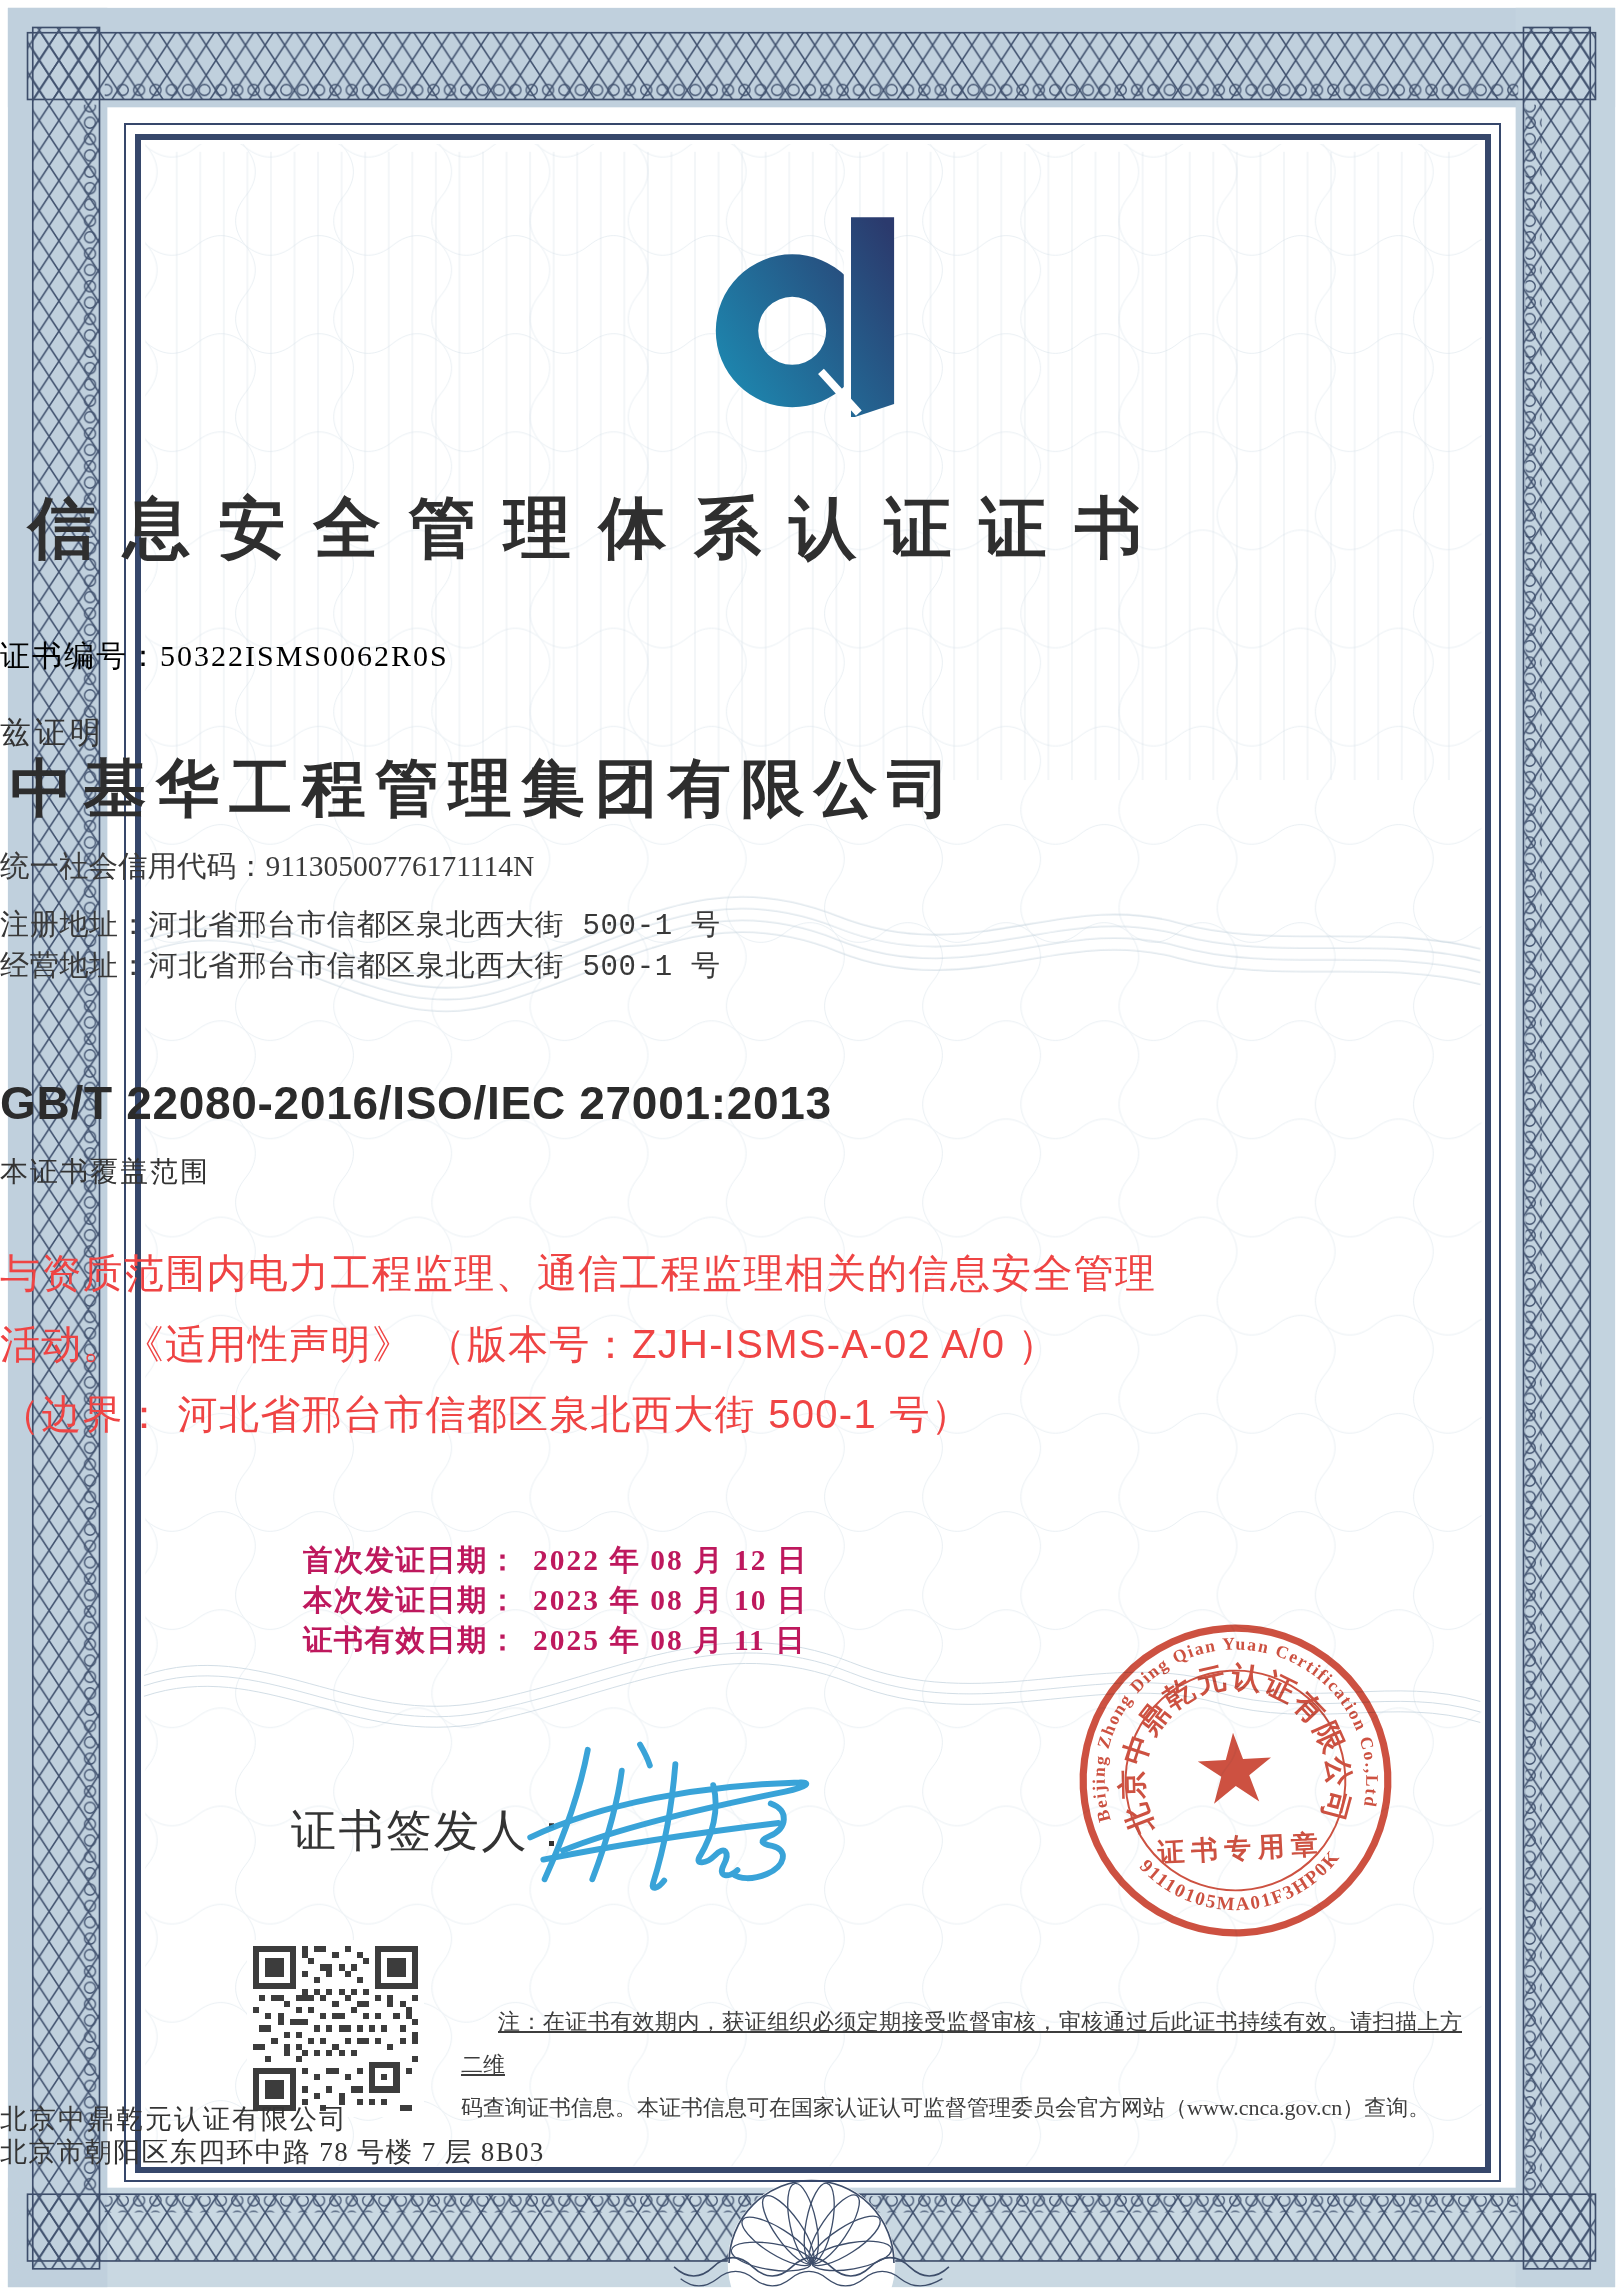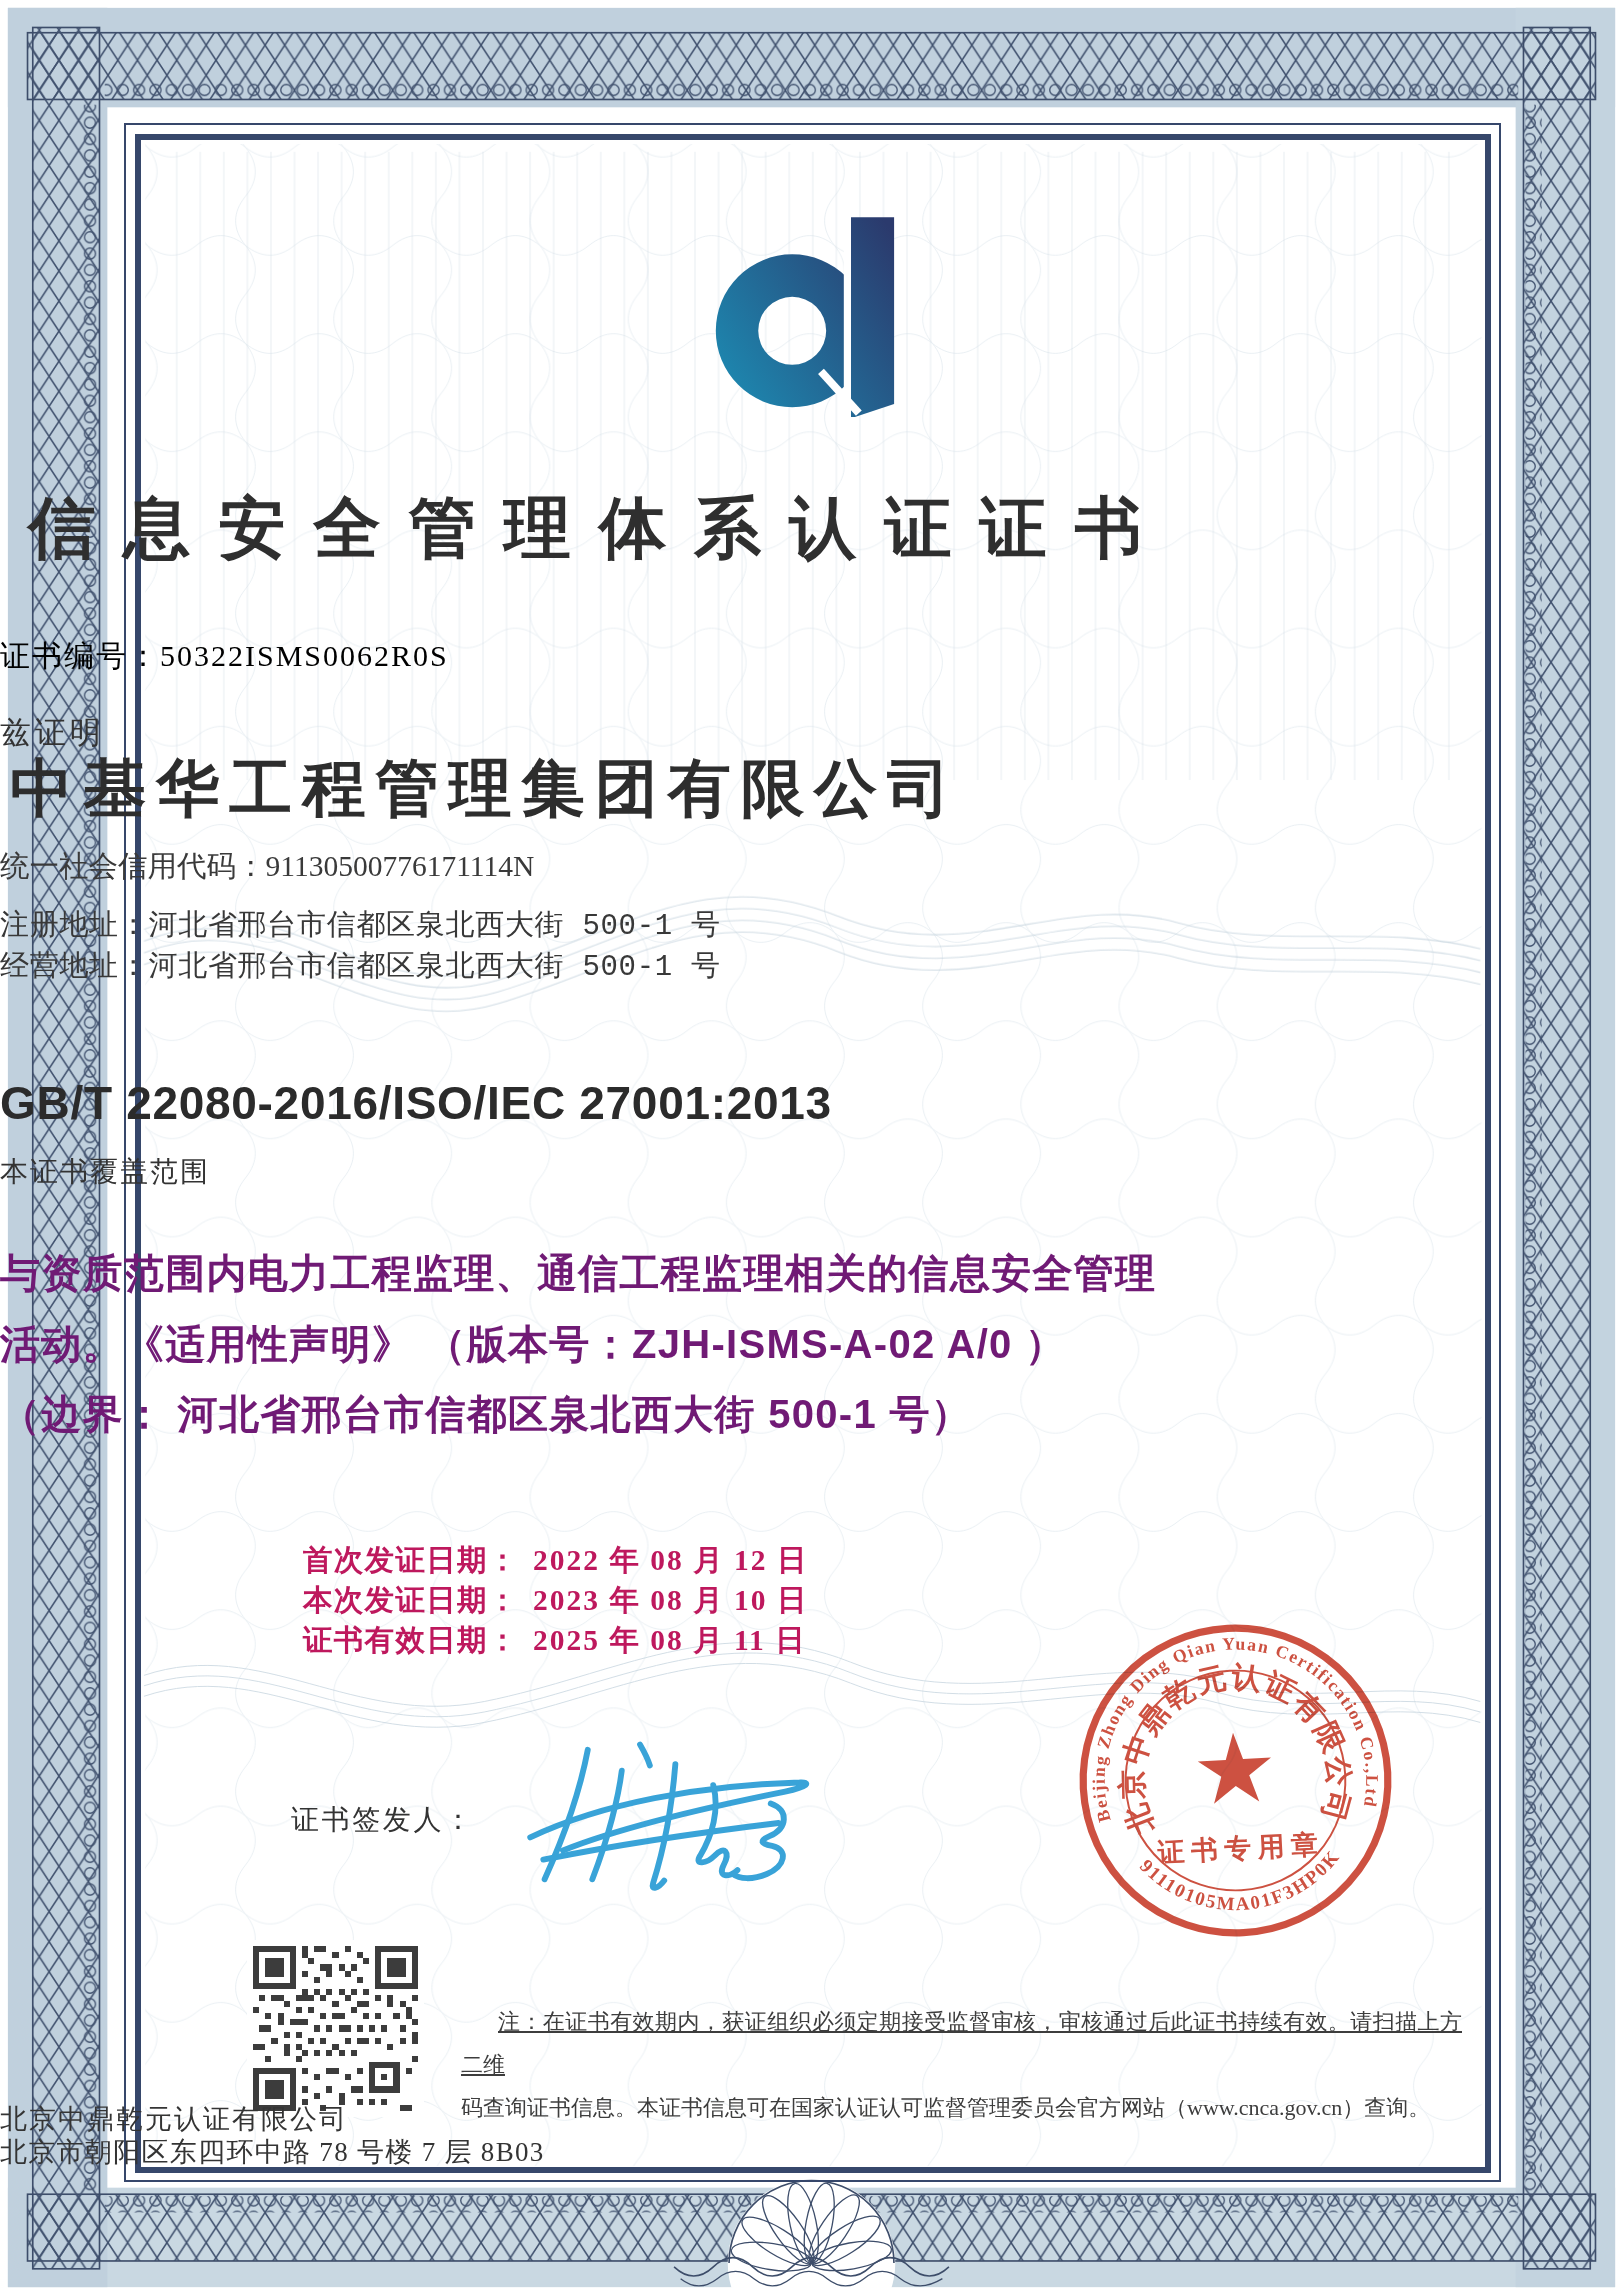--- a/index.html
+++ b/index.html
@@ -16,28 +16,28 @@
   .certno{top:636px;font-family:"Liberation Serif","DejaVu Serif",serif;font-size:30px;letter-spacing:2px;color:#000000;}
   .attest{top:712px;font-family:"Liberation Serif","DejaVu Serif",serif;font-size:31px;letter-spacing:3.9px;color:#333;}
   .company{top:746px;font-size:63px;font-weight:700;letter-spacing:0.16em;padding-left:0.16em;color:#2d2d2d;}
   .credit{top:847px;font-family:"Liberation Serif","DejaVu Serif",serif;font-size:29.5px;color:#3a3a3a;}
   .addr1{top:905px;}
   .addr2{top:946px;}
   .addr{font-family:Liberation Mono, monospace;font-size:29px;color:#383838;letter-spacing:0.7px;}
   .conform{top:998px;font-size:32px;font-weight:600;letter-spacing:2.6px;color:#2f2f2f;}
   .standard{top:1076px;font-size:46px;font-weight:700;letter-spacing:0.7px;color:#2b2b2b;}
   .scope-label{top:1153px;font-size:28px;font-weight:500;letter-spacing:2px;color:#333;}
-  .scope{font-size:40px;font-weight:700;letter-spacing:1.3px;color:#701a75;}
+  .scope{font-size:40px;font-weight:400;letter-spacing:1.3px;color:#ef4444;}
   .scope1{top:1246px;}
   .scope2{top:1317px;}
   .scope3{top:1387px;}
   .date-row{position:absolute;left:303px;font-family:"Liberation Serif","DejaVu Serif",serif;font-size:29.5px;color:#be185d;white-space:nowrap;font-weight:bold;}
   .date-row .dlabel{display:inline-block;width:230px;letter-spacing:1.3px;}
   .date-row .dvalue{letter-spacing:2px;}
-  .signer{position:absolute;left:291px;top:1801px;font-family:"Liberation Serif","DejaVu Serif",serif;font-size:28px;color:#333;letter-spacing:2.6px;}
+  .signer{position:absolute;left:291px;top:1801px;font-family:"Liberation Serif","DejaVu Serif",serif;font-size:45px;color:#333;letter-spacing:2.6px;}
   .note{position:absolute;left:461px;top:2000px;width:1001px;font-family:"Liberation Serif","DejaVu Serif",serif;font-size:22px;line-height:43px;color:#3d3d3d;text-align:justify;}
   .note .ln1{text-indent:37px;display:block;text-decoration:underline;}
   .note .ln2{display:block;}
   .footer-co{top:2101px;font-family:"Liberation Serif","DejaVu Serif",serif;font-size:27px;color:#343434;letter-spacing:2px;}
   .footer-addr{top:2134px;font-family:"Liberation Serif","DejaVu Serif",serif;font-size:27px;color:#343434;letter-spacing:1.3px;}
   .seal-svg{position:absolute;left:1072px;top:1617px;mix-blend-mode:multiply;opacity:.93;}
   .sig-svg{position:absolute;left:504px;top:1725px;opacity:.95;}
   .qr-svg{position:absolute;left:247px;top:1940px;}
   .logo-svg{position:absolute;left:699px;top:208px;}
   .seal-en{font-family:"Liberation Serif","DejaVu Serif",serif;font-size:27px;font-weight:600;letter-spacing:2.5px;fill:#c94432;}

